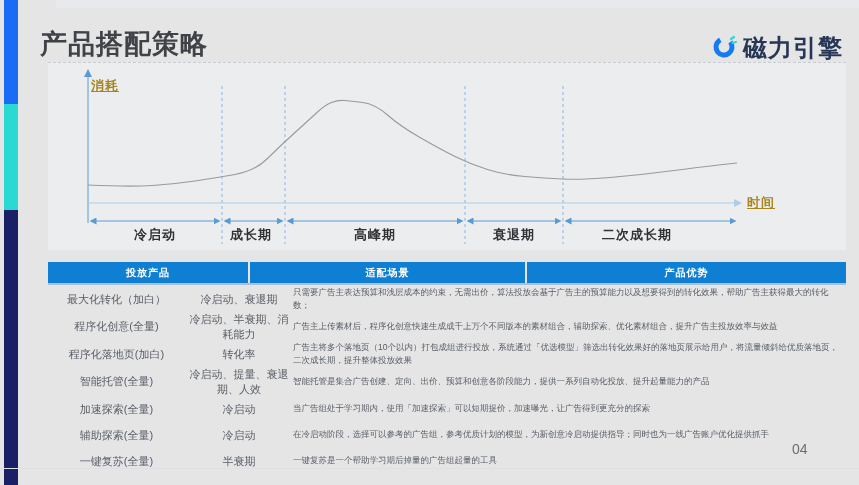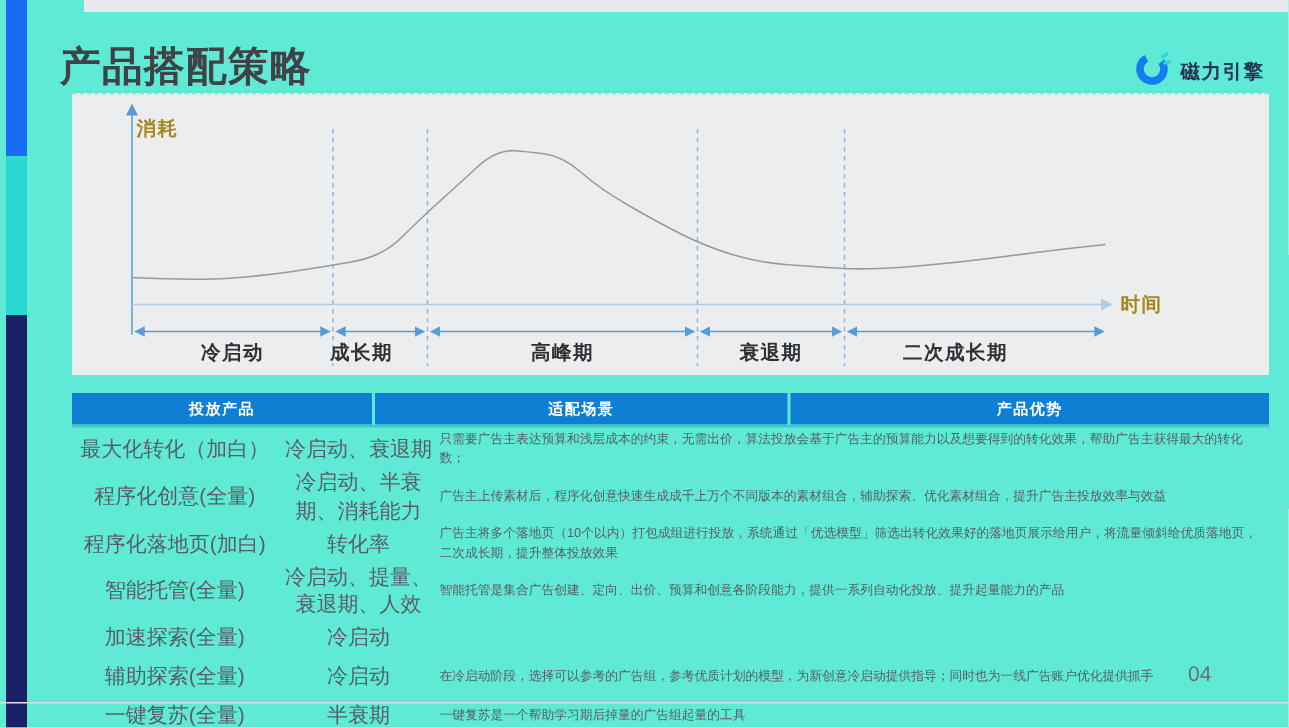--- a/index.html
+++ b/index.html
@@ -1,53 +1,53 @@
 <!DOCTYPE html>
 <html><head>
 <meta charset="utf-8">
 <style>
   * { margin:0; padding:0; box-sizing:border-box; }
   html,body { width:859px; height:485px; }
   body { font-family:"Liberation Sans","DejaVu Sans",sans-serif; background:#ffffff; position:relative; overflow:hidden; }
 
-  .slide { position:absolute; inset:0; background:#5eead4; }
+  .slide { position:absolute; inset:0; background:#e5e5e5; }
 
   
   .edge-bar { position:absolute; left:4px; top:0; width:14px; height:485px; }
   .edge-seg { position:absolute; left:0; width:14px; }
   .edge-seg.blue { top:0; height:104px; background:#1b6cf5; }
   .edge-seg.teal { top:104px; height:106px; background:#2ad9d2; }
   .edge-seg.navy { top:210px; height:275px; background:#1a2066; }
 
   .top-strip { position:absolute; left:56px; top:0; right:0; height:8px; background:#e8e9ec; }
 
   .page-title { position:absolute; left:40px; top:26px; font-size:27px; color:#3f4247; letter-spacing:1px; }
 
   .brand { position:absolute; right:16px; top:32px; display:flex; align-items:center; gap:6px; }
-  .brand-text { font-size:13px; font-weight:bold; color:#273657; letter-spacing:1px; }
+  .brand-text { font-size:24px; font-weight:bold; color:#273657; letter-spacing:1px; }
 
   
   .chart-panel { position:absolute; left:48px; top:62px; width:798px; height:188px;
                  background:#ebedef; border-top:1px dashed #c9ccd2; }
   .chart-svg { position:absolute; left:0; top:0; }
-  .axis-label { position:absolute; font-size:13px; font-weight:bold; color:#a6861d; letter-spacing:1px; }
+  .axis-label { position:absolute; font-size:13px; font-weight:bold; color:#a6861d; letter-spacing:1px;text-decoration:underline; }
   .ylab { left:43px; top:14px; }
   .xlab { left:699px; top:131px; }
   .phase-label { position:absolute; top:163px; transform:translateX(-50%); font-size:13px;
                  font-weight:bold; color:#2f3235; white-space:nowrap; letter-spacing:1px; }
 
   
   .table { position:absolute; left:48px; top:262px; width:798px; }
   .thead { display:flex; gap:2px; height:21px; box-shadow:0 2px 0 rgba(11,101,168,0.28); }
   .th { background:#0e7fd2; color:#ffffff; font-size:10px; font-weight:bold;
         display:flex; align-items:center; justify-content:center; letter-spacing:1px; }
   .th.c1 { width:200px; } .th.c2 { width:275px; } .th.c3 { width:319px; }
   .tbody { margin-top:3px; }
   .trow { display:grid; grid-template-columns:137px 108px 1fr; min-height:26px; align-items:center; }
-  .cell-p, .cell-s { font-size:14px; color:#585e66; text-align:center; line-height:1.3; }
+  .cell-p, .cell-s { font-size:11px; color:#585e66; text-align:center; line-height:1.3; }
   .cell-a { font-size:8.5px; color:#585e66; line-height:1.55; padding-right:6px; }
 
   .page-num { position:absolute; left:792px; top:441px; font-size:14px; color:#6a6d76; }
   .bottom-line { position:absolute; left:0; top:468px; width:859px; height:1px; background:#dde1e6; }
 </style>
 </head>
 <body>
 
 <div class="slide">
 
@@ -100,21 +100,21 @@
           <line x1="240" y1="158" x2="414" y2="158" stroke="#5b9bd5" stroke-width="1" marker-start="url(#arrSeg)" marker-end="url(#arrSeg)"></line>
           <line x1="420" y1="158" x2="512" y2="158" stroke="#5b9bd5" stroke-width="1" marker-start="url(#arrSeg)" marker-end="url(#arrSeg)"></line>
           <line x1="518" y1="158" x2="687" y2="158" stroke="#5b9bd5" stroke-width="1" marker-start="url(#arrSeg)" marker-end="url(#arrSeg)"></line>
         </g>
       <path id="curve-path" fill="none" stroke="#9a9a9a" stroke-width="1.1" d="M40 122 Q82 124 104.5 122.5 Q127 121 147.0 118.0 Q167 115 187.0 111.5 Q207 108 219.5 95.5 Q232 83 247.0 69.5 Q262 56 269.5 49.0 Q277 42 283.5 39.5 Q290 37 296.0 37.5 Q302 38 314.5 39.5 Q327 41 339.5 52.0 Q352 63 372.0 74.5 Q392 86 407.0 93.5 Q422 101 439.5 106.5 Q457 112 477.0 113.5 Q497 115 514.5 116.0 Q532 117 562.0 114.5 Q592 112 622.0 108.0 Q652 104 670.5 102.0 L689 100"></path>
     </svg>
     <div class="axis-label ylab">消耗</div>
     <div class="axis-label xlab">时间</div>
     <div id="phase-labels">
         <span class="phase-label" style="left: 107px;">冷启动</span>
-        <span class="phase-label" style="left: 193px;">成长期</span>
+        <span class="phase-label" style="left: 203px;">成长期</span>
         <span class="phase-label" style="left: 327px;">高峰期</span>
         <span class="phase-label" style="left: 466px;">衰退期</span>
         <span class="phase-label" style="left: 589px; font-family: Liberation Serif, serif;">二次成长期</span>
       </div>
   </div>
 
   <div class="table">
     <div class="thead">
       <div class="th c1">投放产品</div>
       <div class="th c2">适配场景</div>
@@ -137,20 +137,21 @@
           <div class="cell-a">广告主将多个落地页（10个以内）打包成组进行投放，系统通过「优选模型」筛选出转化效果好的落地页展示给用户，将流量倾斜给优质落地页，二次成长期，提升整体投放效果</div>
         </div>
         <div class="trow">
           <div class="cell-p">智能托管(全量)</div>
           <div class="cell-s">冷启动、提量、衰退期、人效</div>
           <div class="cell-a">智能托管是集合广告创建、定向、出价、预算和创意各阶段能力，提供一系列自动化投放、提升起量能力的产品</div>
         </div>
         <div class="trow">
           <div class="cell-p">加速探索(全量)</div>
           <div class="cell-s">冷启动</div>
+          <div class="cell-a">当广告组处于学习期内，使用「加速探索」可以短期提价，加速曝光，让广告得到更充分的探索</div>
         </div>
         <div class="trow">
           <div class="cell-p">辅助探索(全量)</div>
           <div class="cell-s">冷启动</div>
           <div class="cell-a">在冷启动阶段，选择可以参考的广告组，参考优质计划的模型，为新创意冷启动提供指导；同时也为一线广告账户优化提供抓手</div>
         </div>
         <div class="trow">
           <div class="cell-p">一键复苏(全量)</div>
           <div class="cell-s">半衰期</div>
           <div class="cell-a">一键复苏是一个帮助学习期后掉量的广告组起量的工具</div>

